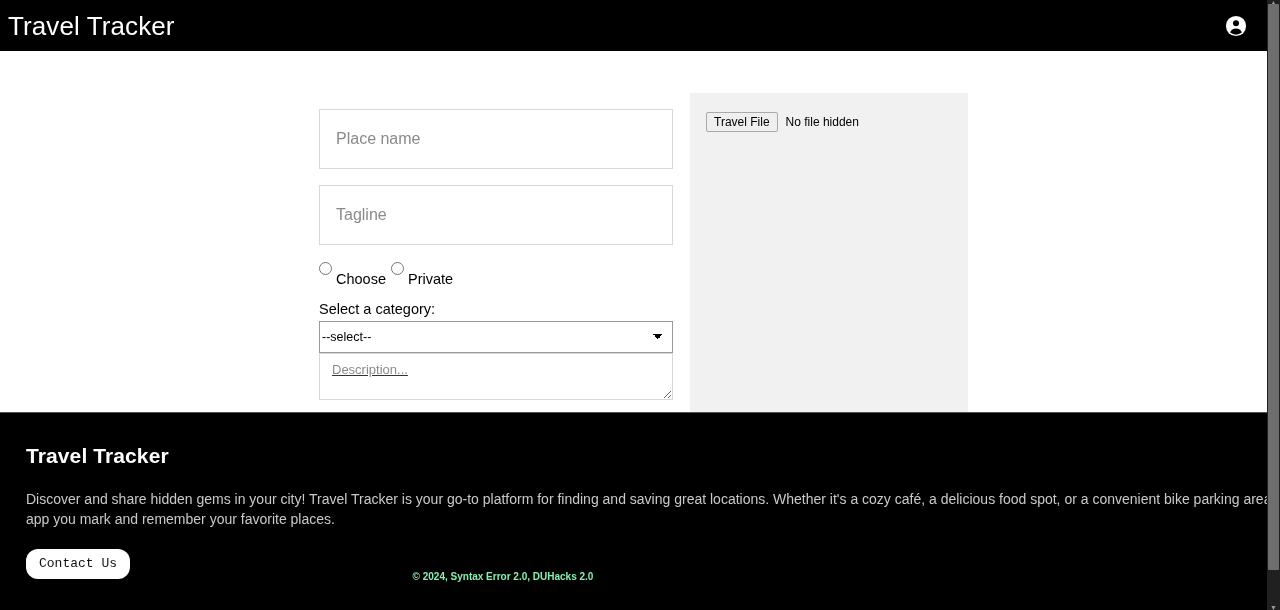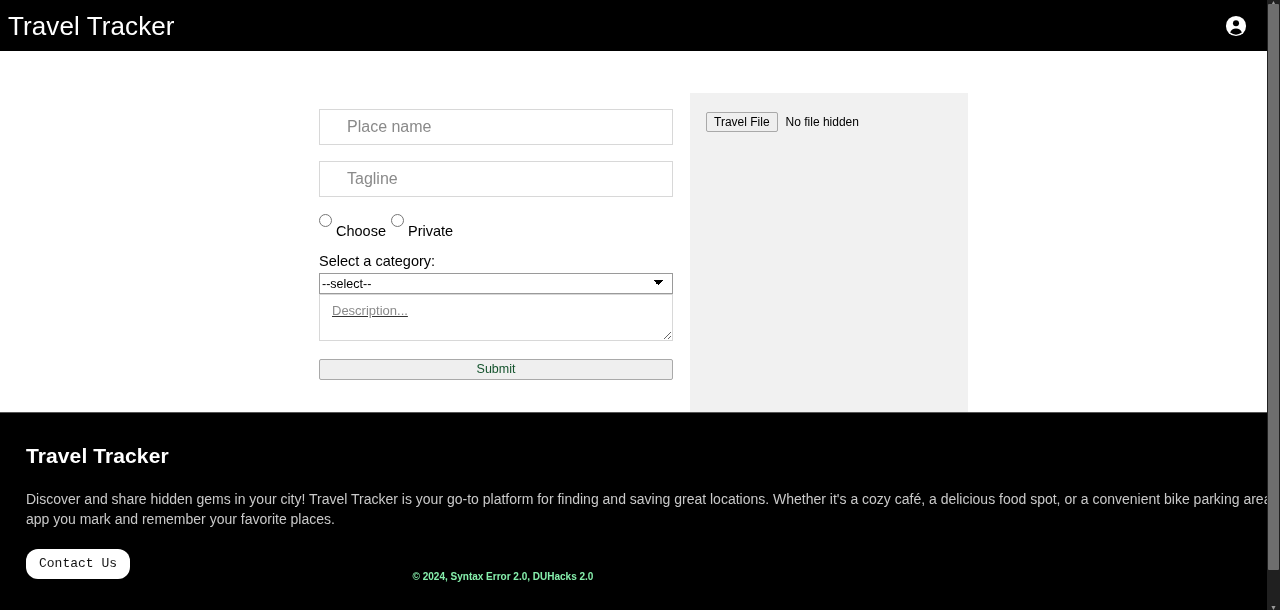--- a/index.html
+++ b/index.html
@@ -71,27 +71,27 @@
   .form-col {
     position: absolute;
     left: 319px;
     top: 16px;
     width: 354px;
   }
 
   .text-input {
     display: block;
     width: 354px;
-    height: 36px;
+    height: 60px;
     border: 1px solid #d8d8d8;
     background: #ffffff;
     font-family: "Liberation Sans", sans-serif;
     font-size: 16px;
     color: #333333;
-    padding: 0 27px;
+    padding: 0 16px;
     outline: none;
     border-radius: 0;
   }
   .text-input::placeholder { color: #8a8a8a; opacity: 1; }
 
   .gap-15 { height: 16px; }
 
   .radio-row {
     margin-top: 17px;
     height: 26px;
@@ -120,21 +120,21 @@
     display: block;
     font-size: 14.5px;
     color: #000000;
     line-height: 1.2;
     margin-bottom: 3px;
   }
 
   .select-box {
     display: block;
     width: 354px;
-    height: 21px;
+    height: 32px;
     font-family: "Liberation Sans", sans-serif;
     font-size: 12.5px;
     color: #000000;
     border: 1px solid #9a9a9a;
     background: #ffffff;
     padding: 0 2px;
     border-radius: 0;
     -webkit-appearance: none;
     appearance: none;
     background-image:

